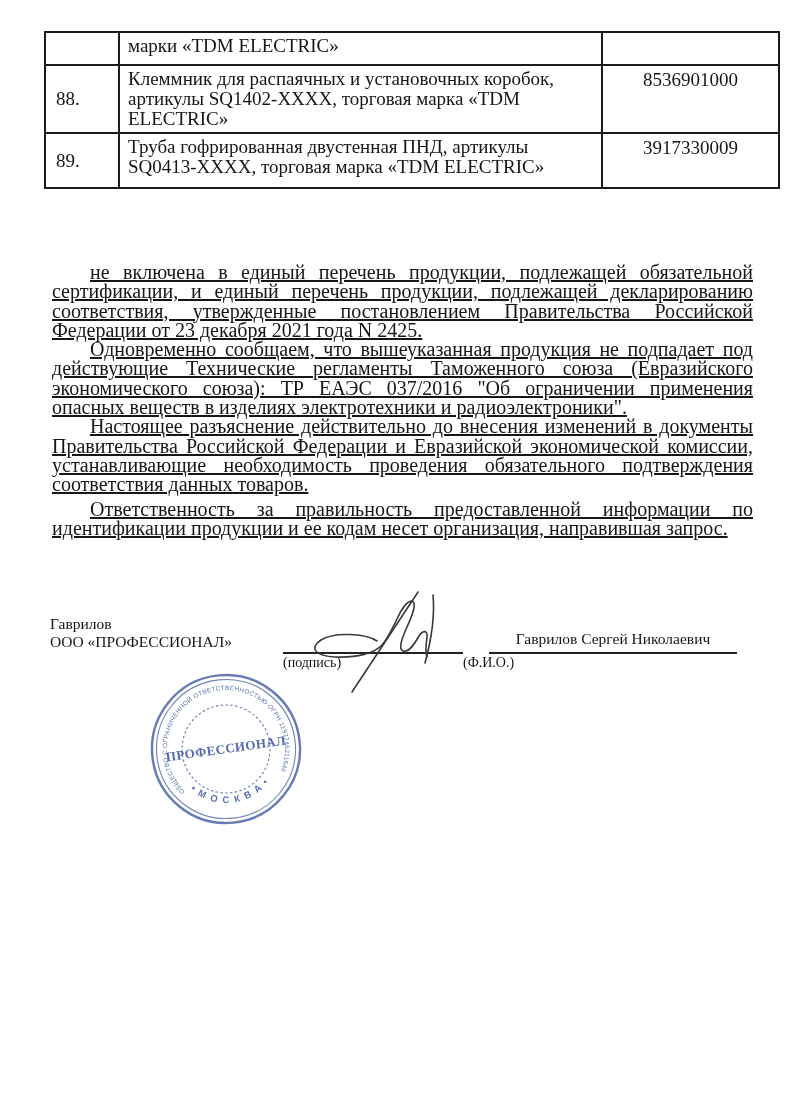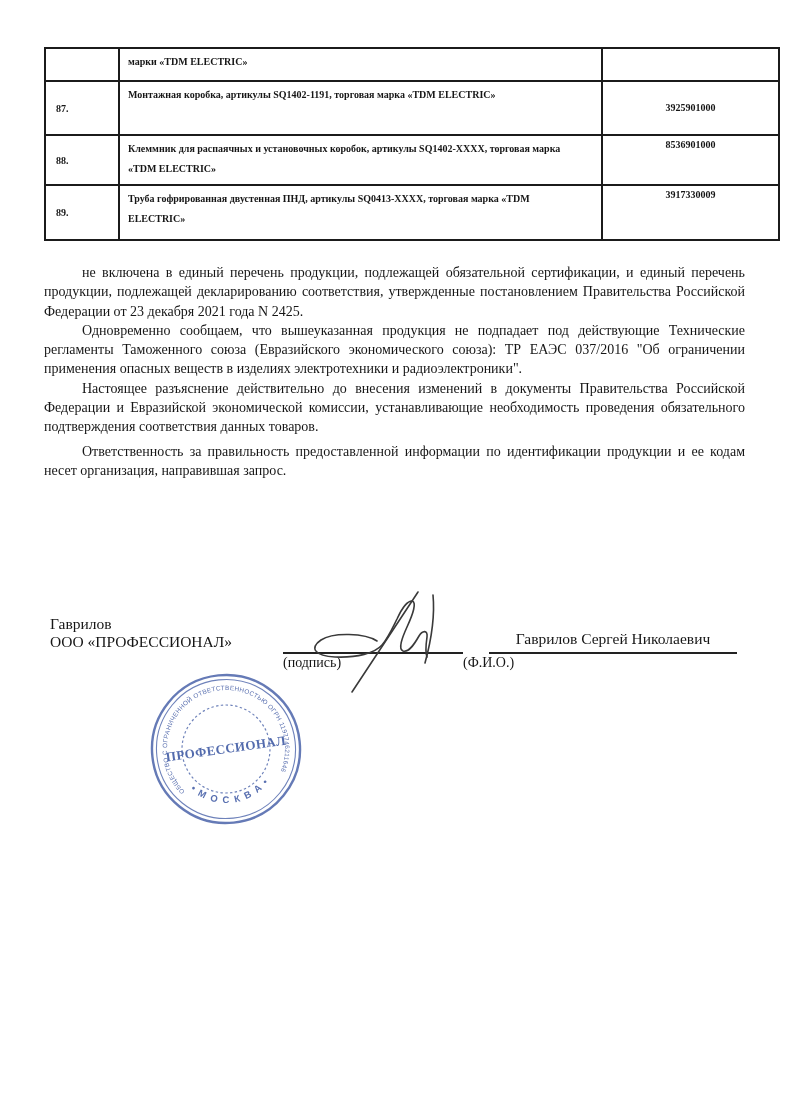--- a/index.html
+++ b/index.html
@@ -5,39 +5,38 @@
   html,body { margin:0; padding:0; background:#e8e8e8; }
   .page {
     position:relative; width:792px; height:1120px; margin:0 auto;
     background:#ffffff; overflow:hidden;
     font-family:"Liberation Serif","DejaVu Serif",serif;
     color:#161616;
   }
 
   
   table.products {
-    position:absolute; left:44px; top:47px; width:700px;
+    position:absolute; left:44px; top:31px; width:700px;
     border-collapse:collapse; table-layout:fixed;
-    font-size:10px;
-    font-weight:bold;
+    font-size:19px;
   }
   table.products td { border:2px solid #1b1b1b; overflow:hidden; }
   td.num  { width:62px;  padding:0 0 0 10px; vertical-align:middle; }
   td.desc { width:459px; padding:3px 14px 3px 8px; vertical-align:top; line-height:20px; }
   td.code { width:173px; text-align:center; vertical-align:top; padding-top:3px; }
   tr.row-cont { height:33px; }
   tr.row-87   { height:54px; }
   tr.row-87 td.code { vertical-align:middle; padding-top:0; }
   tr.row-88   { height:50px;margin-top:8px; }
   tr.row-89   { height:55px; }
 
   
   .body-text {
-    position:absolute; left:44px; top:263px; width:701px;
-    font-size:14px; line-height:19.3px; text-align:justify;
+    position:absolute; left:52px; top:263px; width:701px;
+    font-size:20px; line-height:19.3px; text-align:justify;text-decoration:underline;
   }
   .body-text p { margin:0; text-indent:38px; }
   .body-text p.gap-before { margin-top:5px; }
 
   
   .sig-left { position:absolute; left:50px; top:615px; font-size:15.5px; line-height:18px; }
   .sig-line {
     position:absolute; height:0; border-top:2px solid #222;
   }
   .sig-line.center { left:283px; top:652px; width:180px; }
@@ -58,25 +57,20 @@
 <body>
 
 <div class="page">
 
   <table class="products">
     <tbody>
       <tr class="row-cont">
         <td class="num"></td>
         <td class="desc">марки «TDM ELECTRIC»</td>
         <td class="code"></td>
-      </tr>
-      <tr class="row-87">
-        <td class="num">87.</td>
-        <td class="desc">Монтажная коробка, артикулы SQ1402-1191, торговая марка «TDM ELECTRIC»</td>
-        <td class="code">3925901000</td>
       </tr>
       <tr class="row-88">
         <td class="num">88.</td>
         <td class="desc">Клеммник для распаячных и установочных коробок, артикулы SQ1402-XXXX, торговая марка «TDM ELECTRIC»</td>
         <td class="code">8536901000</td>
       </tr>
       <tr class="row-89">
         <td class="num">89.</td>
         <td class="desc">Труба гофрированная двустенная ПНД, артикулы SQ0413-XXXX, торговая марка «TDM ELECTRIC»</td>
         <td class="code">3917330009</td>

